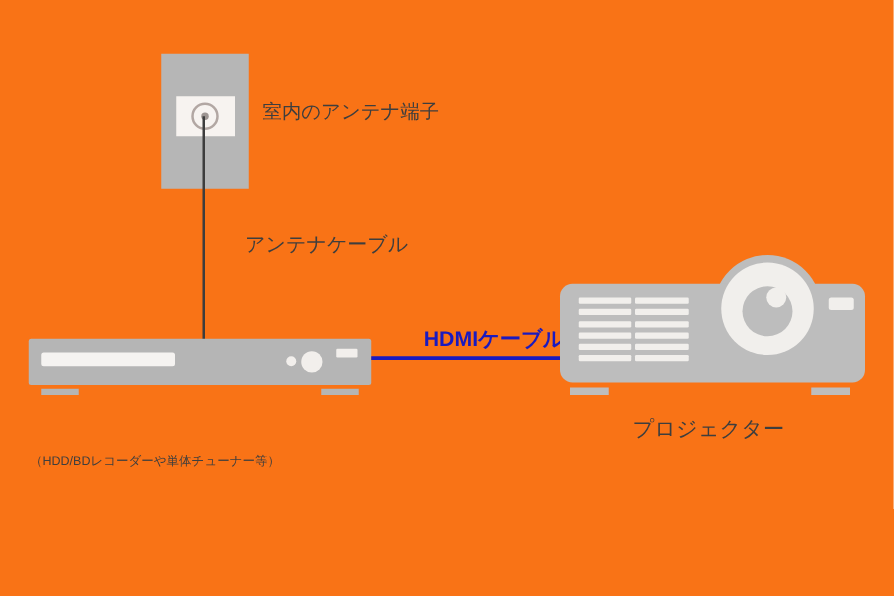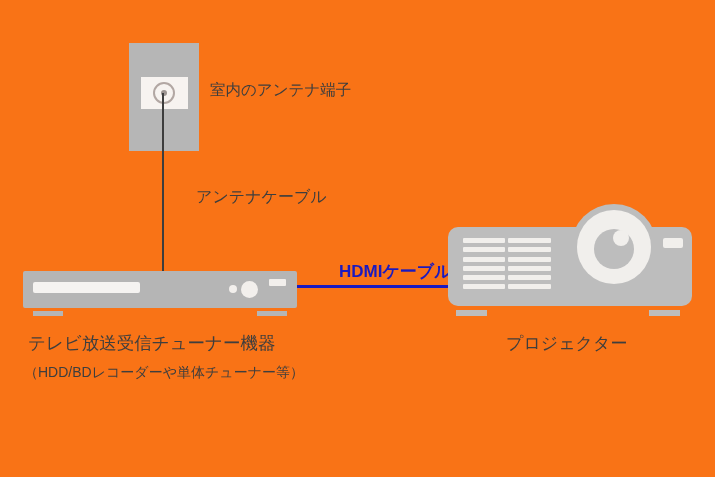--- a/index.html
+++ b/index.html
@@ -23,21 +23,21 @@
 
   
   .tuner-body{left:23px;top:271px;width:274px;height:37px;background:#b5b5b5;border-radius:2px;}
   .tuner-slot{left:33px;top:282px;width:107px;height:11px;background:#f5f3f1;border-radius:2px;}
   .tuner-btn-small{left:229px;top:285px;width:8px;height:8px;background:#f2efec;border-radius:50%;}
   .tuner-btn-large{left:241px;top:281px;width:17px;height:17px;background:#f2efec;border-radius:50%;}
   .tuner-indicator{left:269px;top:279px;width:17px;height:7px;background:#f2efec;border-radius:1px;}
   .tuner-foot-l{left:33px;top:311px;width:30px;height:5px;background:#b5b5b5;}
   .tuner-foot-r{left:257px;top:311px;width:30px;height:5px;background:#b5b5b5;}
   .tuner-label{left:28px;top:333px;font-size:17.5px;}
-  .tuner-sublabel{left:24px;top:364px;font-size:14px;}
+  .tuner-sublabel{left:24px;top:364px;font-size:10px;}
 
   
   .hdmi-line{left:297px;top:285px;width:151px;height:3px;background:#1a1ac0;}
   .hdmi-label{left:308px;top:260px;font-size:17px;font-weight:600;color:#1a1ac0;white-space:nowrap;margin-left:31px;}
 
   
   .proj-housing{left:571px;top:204px;width:86px;height:86px;background:#bdbdbd;border-radius:50%;}
   .proj-body{left:448px;top:227px;width:244px;height:79px;background:#bdbdbd;border-radius:10px;}
   .proj-lens-outer{left:577px;top:210px;width:74px;height:74px;background:#f1efec;border-radius:50%;}
   .proj-lens{left:594px;top:229px;width:40px;height:40px;background:#bdbdbd;border-radius:50%;}
@@ -67,21 +67,20 @@
   <div class="abs antenna-cable-line"></div>
   <div class="abs label antenna-cable-label">アンテナケーブル</div>
 
   <div class="abs tuner-body"></div>
   <div class="abs tuner-slot"></div>
   <div class="abs tuner-btn-small"></div>
   <div class="abs tuner-btn-large"></div>
   <div class="abs tuner-indicator"></div>
   <div class="abs tuner-foot-l"></div>
   <div class="abs tuner-foot-r"></div>
-  <div class="abs label tuner-label">テレビ放送受信チューナー機器</div>
   <div class="abs label tuner-sublabel">（HDD/BDレコーダーや単体チューナー等）</div>
 
   <div class="abs hdmi-line"></div>
   <div class="abs hdmi-label">HDMIケーブル</div>
 
   <div class="abs proj-housing"></div>
   <div class="abs proj-body"></div>
   <div class="abs proj-lens-outer"></div>
   <div class="abs proj-lens"></div>
   <div class="abs proj-lens-highlight"></div>

